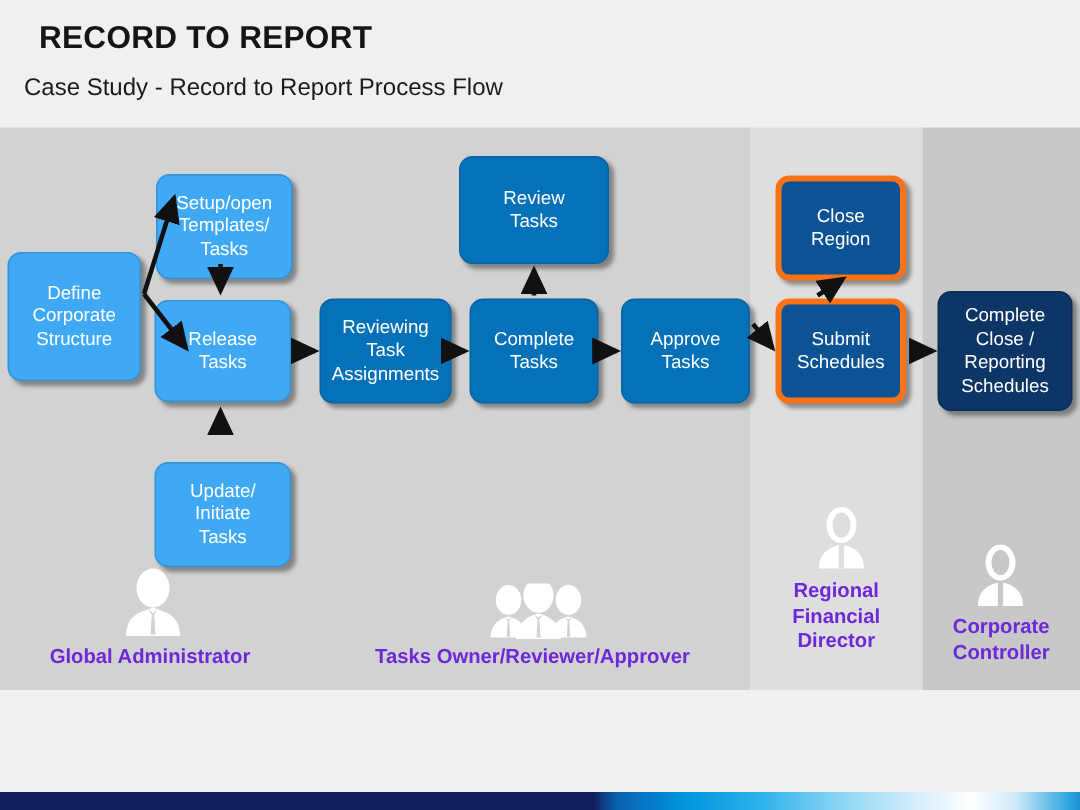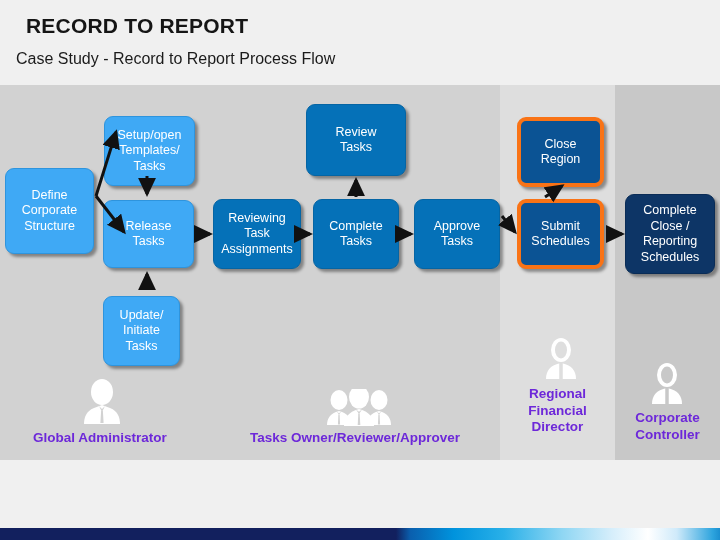--- a/index.html
+++ b/index.html
@@ -101,21 +101,21 @@
     </span>
   </div>
 
   <div class="box c-light" style="left:103px;top:200px;width:91px;height:68px;justify-content:center;">
     <span>
       <span>Release</span>
       <span>Tasks</span>
     </span>
   </div>
 
-  <div class="box c-light" style="left:103px;top:296px;width:77px;height:70px;justify-content:flex-end;">
+  <div class="box c-light" style="left:103px;top:308px;width:91px;height:70px;justify-content:flex-end;">
     <span>
       <span>Update/</span>
       <span>Initiate</span>
       <span>Tasks</span>
     </span>
   </div>
 
   <div class="box c-mid" style="left:213px;top:199px;width:88px;height:70px;">
     <span>
       <span>Reviewing</span>

